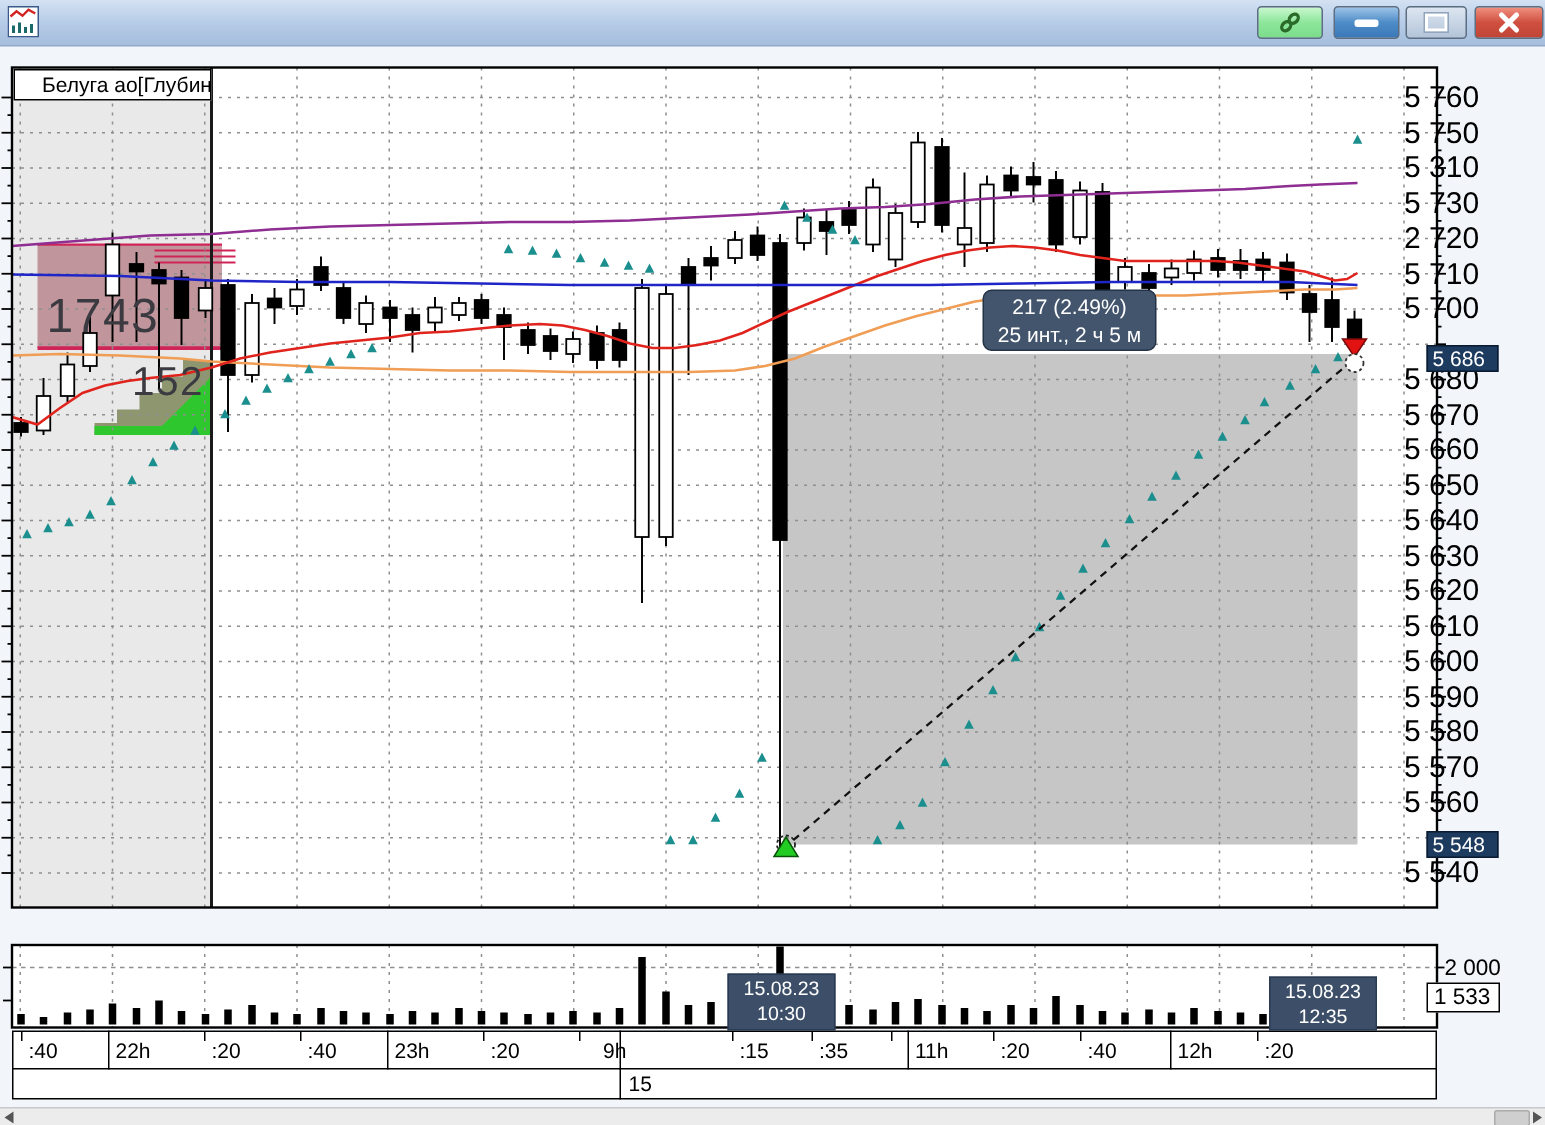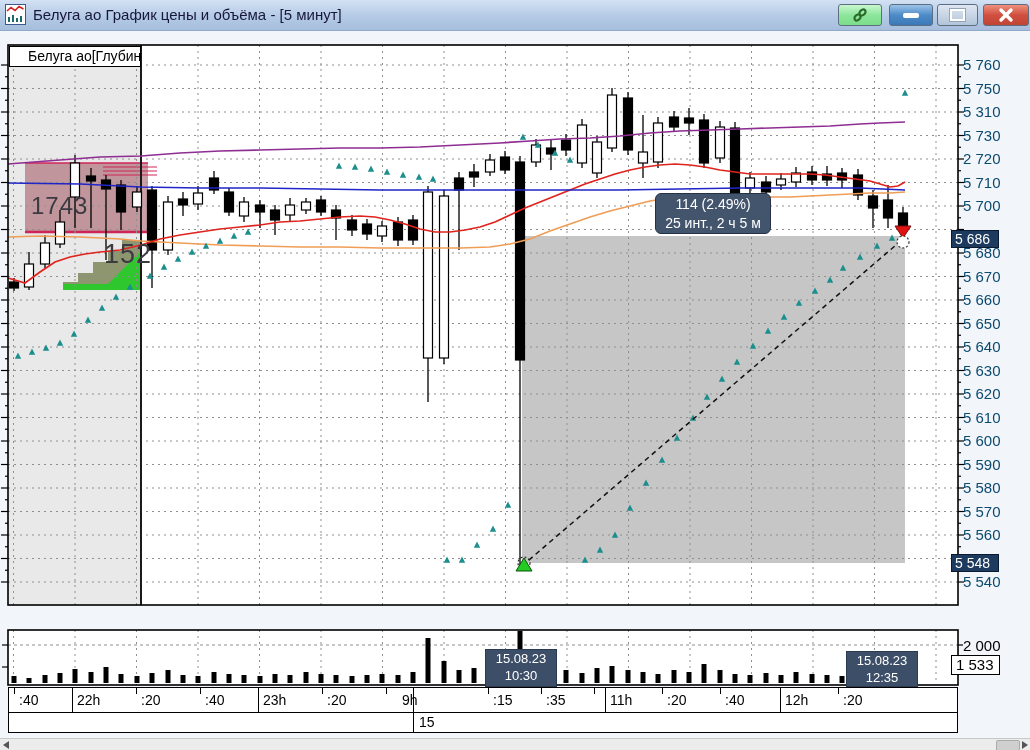--- a/index.html
+++ b/index.html
@@ -12,27 +12,27 @@
   #title-text{position:absolute;left:33px;top:6px;font-size:15px;color:#17173a;white-space:nowrap;}
   .tb-btn{position:absolute;top:4px;height:22px;border:1px solid #5d6e80;border-radius:3px;
     box-sizing:border-box;display:flex;align-items:center;justify-content:center;cursor:default;}
   #btn-link{left:838px;width:44px;background:linear-gradient(#c9f7ce,#8de69b 50%,#7bdd8b);}
   #btn-min{left:889px;width:44px;background:linear-gradient(#9cc3e8,#4e8cc8 50%,#3a78b8);}
   #btn-restore{left:937px;width:41px;background:linear-gradient(#dde6f1,#b3c4d9);}
   #btn-close{left:983px;width:46px;background:linear-gradient(#f0907f,#d05040 50%,#c04434);}
   #btn-min .bar{width:16px;height:5px;background:#fff;border-radius:2px;}
   #btn-restore .sq{width:11px;height:8px;border:2px solid #fff;outline:1px solid #93a5bc;background:transparent;}
   
-  .pl{position:absolute;left:963px;font-size:15px;line-height:16px;color:#0c4a6e;white-space:nowrap;z-index:12;}
+  .pl{position:absolute;left:936px;font-size:20px;line-height:16px;color:#000000;white-space:nowrap;z-index:12;}
   .ptag{position:absolute;left:951px;width:48px;height:18px;background:#1d3a5f;border:1px solid #0a1a30;
     color:#fff;font-size:14px;line-height:16px;padding-left:3px;box-sizing:border-box;z-index:13;white-space:nowrap;}
   #chart-label{position:absolute;left:9px;top:46px;width:132px;height:21px;background:#fff;border:1px solid #000;
     box-sizing:border-box;font-size:14px;line-height:17px;padding:1px 18px;overflow:hidden;white-space:nowrap;z-index:12;}
-  #num-sell{position:absolute;left:31px;top:192px;font-size:24px;color:#3a3a40;z-index:12;letter-spacing:1px;}
-  #num-buy{position:absolute;left:104px;top:239px;font-size:27px;color:#3a3a40;z-index:12;letter-spacing:1px;}
+  #num-sell{position:absolute;left:31px;top:192px;font-size:32px;color:#3a3a40;z-index:12;letter-spacing:1px;}
+  #num-buy{position:absolute;left:88px;top:239px;font-size:27px;color:#3a3a40;z-index:12;letter-spacing:1px;}
   #tooltip{position:absolute;left:655px;top:193px;width:116px;height:41px;background:#43556d;border:1px solid #243246;
     border-radius:6px;color:#fff;font-size:14px;line-height:19px;text-align:center;padding-top:1px;box-sizing:border-box;z-index:14;}
   .datebox{position:absolute;width:72px;background:#3d4f68;border:1px solid #2a3a50;color:#fff;font-size:13px;
     line-height:17px;text-align:center;z-index:14;box-sizing:border-box;}
   #vol-axis-label{position:absolute;left:963px;top:637px;font-size:15px;z-index:12;}
   #vol-current{position:absolute;left:951px;top:655px;width:49px;height:20px;border:1px solid #000;background:#fff;
     font-size:15px;line-height:18px;padding-left:4px;box-sizing:border-box;z-index:12;white-space:nowrap;}
   .trow{position:absolute;left:8px;width:950px;background:#fff;border:1px solid #000;box-sizing:border-box;z-index:10;}
   #trow1{top:687px;height:26px;}
   #trow2{top:712px;height:21px;}
@@ -53,21 +53,20 @@
 
 <div id="titlebar">
   <svg width="21" height="21" style="position:absolute;left:5px;top:4px;">
     <rect x="0.5" y="0.5" width="20" height="20" fill="#ffffff" stroke="#3a5a8a"></rect>
     <path d="M2,7 L6,3.5 L10,6.5 L14,2.5 L18.5,5" fill="none" stroke="#d22222" stroke-width="1.6"></path>
     <rect x="3" y="13" width="2" height="5" fill="#1a6a6a"></rect>
     <rect x="7" y="11" width="2" height="7" fill="#1a6a6a"></rect>
     <rect x="11" y="14" width="2" height="4" fill="#1a6a6a"></rect>
     <rect x="15" y="12" width="2" height="6" fill="#1a6a6a"></rect>
   </svg>
-  <span id="title-text">Белуга ао График цены и объёма - [5 минут]</span>
   <div class="tb-btn" id="btn-link">
     <svg width="20" height="20">
       <g fill="none" stroke="#2a6b2a" stroke-width="2.2">
         <ellipse cx="7.5" cy="12.5" rx="3.4" ry="2.6" transform="rotate(-45 7.5 12.5)"></ellipse>
         <ellipse cx="12.5" cy="7.5" rx="3.4" ry="2.6" transform="rotate(-45 12.5 7.5)"></ellipse>
       </g>
     </svg>
   </div>
   <div class="tb-btn" id="btn-min">
     <div class="bar"></div>
@@ -492,21 +491,21 @@
     <line x1="2" y1="645" x2="8" y2="645" stroke="#000" stroke-width="1.2"></line>
     <line x1="958" y1="667" x2="963" y2="667" stroke="#000" stroke-width="1.2"></line>
     <line x1="2" y1="667" x2="8" y2="667" stroke="#000" stroke-width="1.2"></line>
   </svg>
 
 <div id="chart-label">Белуга ао[Глубин</div>
 <div id="num-sell">1743</div>
 <div id="num-buy">152</div>
 
 <div id="tooltip">
-  <div>114 (2.49%)</div>
+  <div>217 (2.49%)</div>
   <div>25 инт., 2 ч 5 м</div>
 </div>
 
 <div id="axis-layer">
     <div class="pl" style="top: 57px;">5 760</div>
     <div class="pl" style="top: 80.5px;">5 750</div>
     <div class="pl" style="top: 104px;">5 310</div>
     <div class="pl" style="top: 127.5px;">5 730</div>
     <div class="pl" style="top: 151px;">2 720</div>
     <div class="pl" style="top: 174.5px;">5 710</div>

